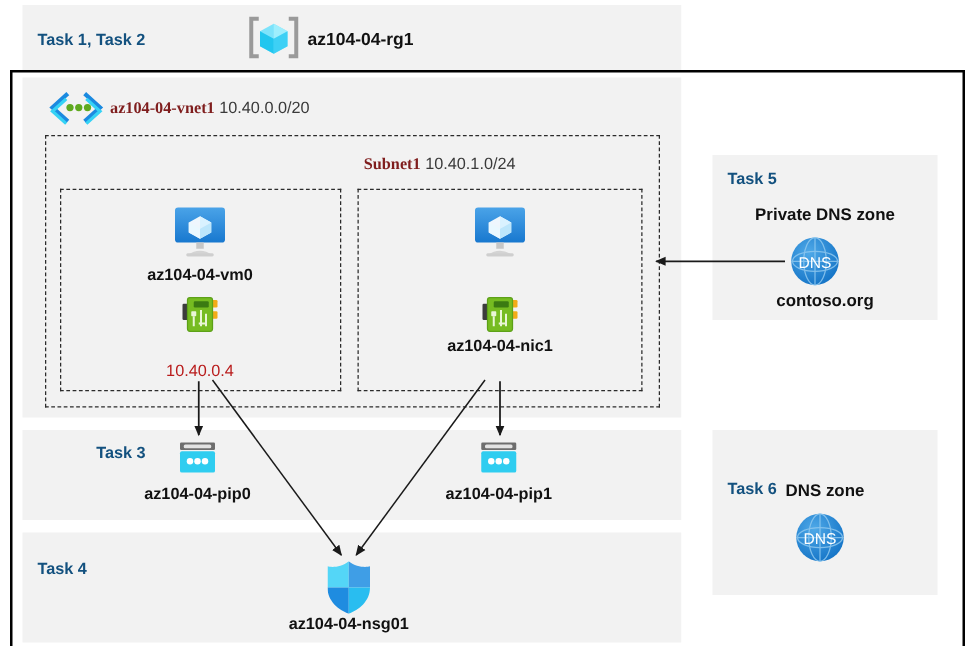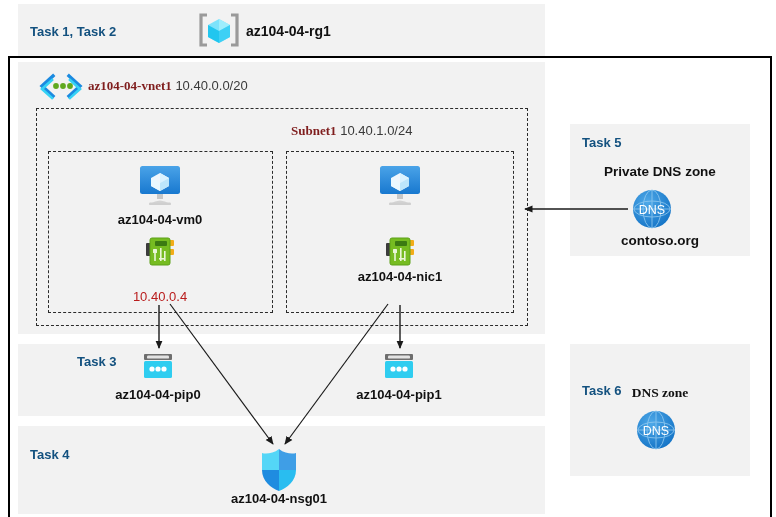--- a/index.html
+++ b/index.html
@@ -318,21 +318,21 @@
         <line x1="3" y1="22" x2="41" y2="22"></line>
         <line x1="22" y1="3" x2="22" y2="41"></line>
       </g>
       <text x="22" y="27" text-anchor="middle" font-family="Liberation Sans, sans-serif" font-size="12.5" fill="#ffffff">DNS</text>
     </svg>
   </div>
   <div class="abs zone-title center" style="left:570px; top:229px; width:180px;">contoso.org</div>
 
   <div class="abs task6-panel"></div>
   <div class="abs task-label" style="left:582px; top:351px;margin-top:28px;">Task 6</div>
-  <div class="abs zone-title center" style="left:570px; top:381px; width:180px;font-family:Liberation Serif, serif;">DNS zone</div>
+  <div class="abs zone-title center" style="left:570px; top:381px; width:180px;">DNS zone</div>
 
   <div class="abs" style="left:634px; top:404px;">
     <svg width="44" height="44" viewBox="0 0 44 44">
       <circle cx="22" cy="22" r="19" fill="url(#dnsg)"></circle>
       <g stroke="#8fc8ef" stroke-width="1" fill="none" opacity="0.85">
         <ellipse cx="22" cy="22" rx="9" ry="19"></ellipse>
         <ellipse cx="22" cy="22" rx="18" ry="8"></ellipse>
         <line x1="3" y1="22" x2="41" y2="22"></line>
         <line x1="22" y1="3" x2="22" y2="41"></line>
       </g>

